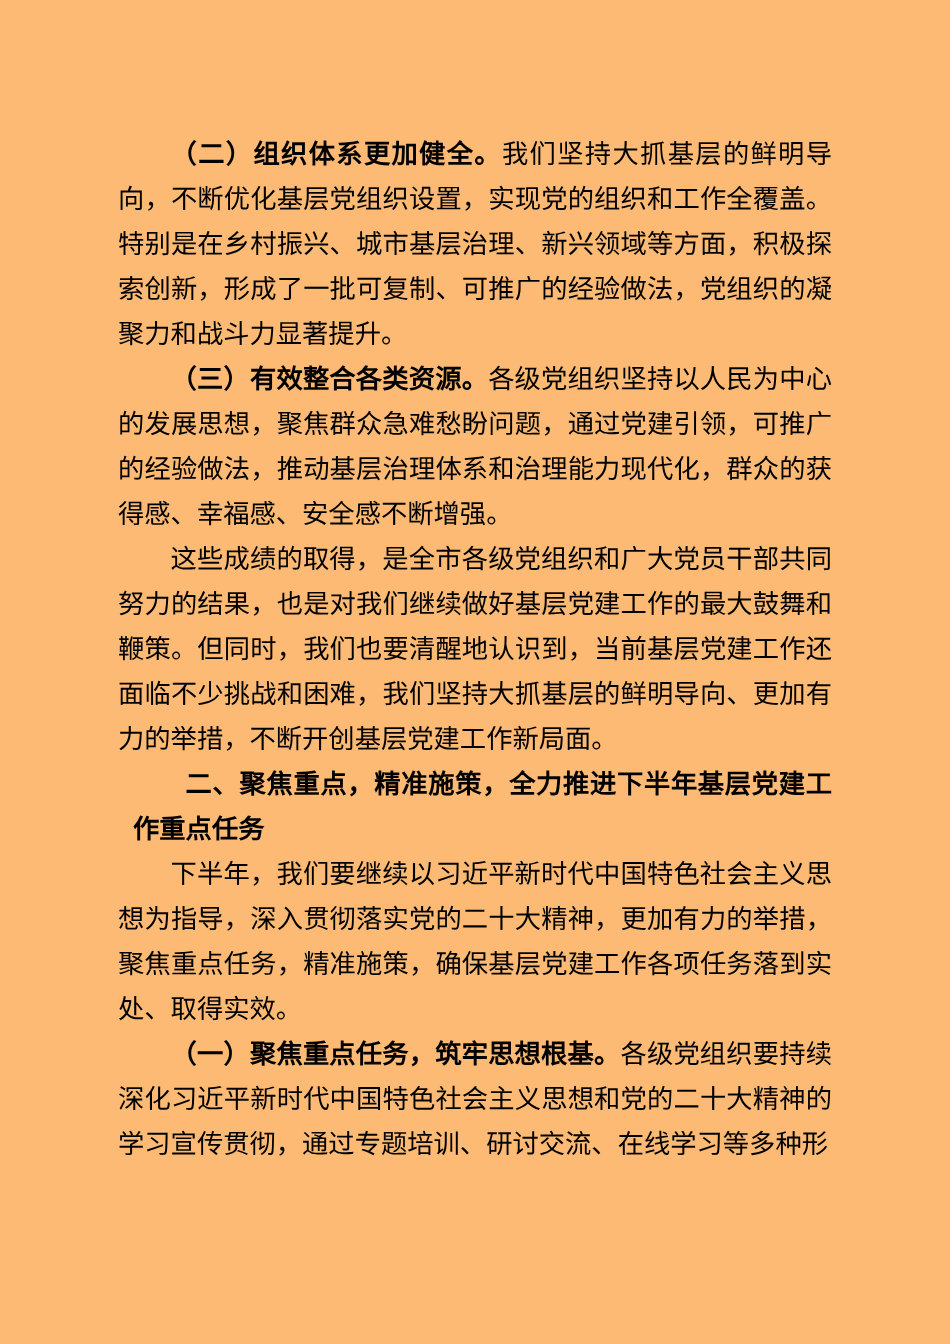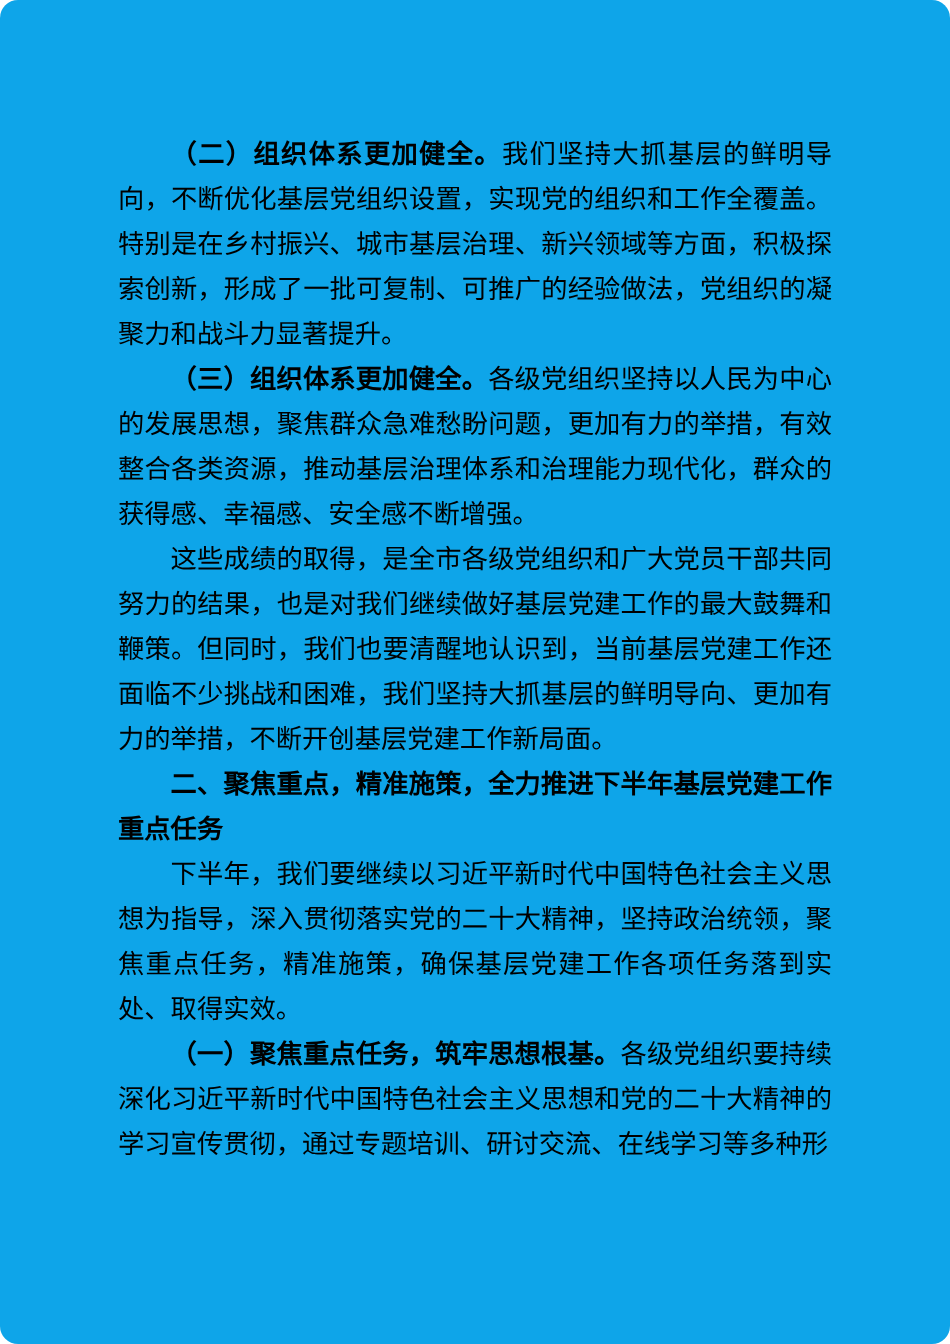--- a/index.html
+++ b/index.html
@@ -10,22 +10,21 @@
     width: 950px;
     height: 1344px;
     position: relative;
     overflow: hidden;
     background: #ffffff;
     font-family: "Liberation Serif", serif;
   }
   .page {
     position: absolute;
     inset: 0;
-    background: #0ea5e9;
-    border-radius: 18px;
+    background: #fdba74;
   }
   .content {
     position: absolute;
     left: 118px;
     top: 132px;
     width: 714px;
     color: #000000;
   }
   .para, .heading {
     margin: 0;
@@ -41,34 +40,35 @@
   .para {
     font-family: "Liberation Serif", serif;
     font-weight: 400;
   }
   .para .lead {
     font-weight: 700;
   }
   .heading {
     font-family: "Liberation Sans", sans-serif;
     font-weight: 700;
+    margin-left: 15px;
   }
 </style>
 </head>
 <body>
 
 <div class="page">
   <div class="content">
 
     <p class="para"><strong class="lead">（二）组织体系更加健全。</strong><span>我们坚持大抓基层的鲜明导向，不断优化基层党组织设置，实现党的组织和工作全覆盖。特别是在乡村振兴、城市基层治理、新兴领域等方面，积极探索创新，形成了一批可复制、可推广的经验做法，党组织的凝聚力和战斗力显著提升。</span></p>
 
-    <p class="para"><strong class="lead">（三）组织体系更加健全。</strong><span>各级党组织坚持以人民为中心的发展思想，聚焦群众急难愁盼问题，更加有力的举措，有效整合各类资源，推动基层治理体系和治理能力现代化，群众的获得感、幸福感、安全感不断增强。</span></p>
+    <p class="para"><strong class="lead">（三）有效整合各类资源。</strong><span>各级党组织坚持以人民为中心的发展思想，聚焦群众急难愁盼问题，通过党建引领，可推广的经验做法，推动基层治理体系和治理能力现代化，群众的获得感、幸福感、安全感不断增强。</span></p>
 
     <p class="para"><span>这些成绩的取得，是全市各级党组织和广大党员干部共同努力的结果，也是对我们继续做好基层党建工作的最大鼓舞和鞭策。但同时，我们也要清醒地认识到，当前基层党建工作还面临不少挑战和困难，我们坚持大抓基层的鲜明导向、更加有力的举措，不断开创基层党建工作新局面。</span></p>
 
     <h2 class="heading">二、聚焦重点，精准施策，全力推进下半年基层党建工作重点任务</h2>
 
-    <p class="para"><span>下半年，我们要继续以习近平新时代中国特色社会主义思想为指导，深入贯彻落实党的二十大精神，坚持政治统领，聚焦重点任务，精准施策，确保基层党建工作各项任务落到实处、取得实效。</span></p>
+    <p class="para"><span>下半年，我们要继续以习近平新时代中国特色社会主义思想为指导，深入贯彻落实党的二十大精神，更加有力的举措，聚焦重点任务，精准施策，确保基层党建工作各项任务落到实处、取得实效。</span></p>
 
     <p class="para"><strong class="lead">（一）聚焦重点任务，筑牢思想根基。</strong><span>各级党组织要持续深化习近平新时代中国特色社会主义思想和党的二十大精神的学习宣传贯彻，通过专题培训、研讨交流、在线学习等多种形</span></p>
 
   </div>
 </div>
 
 </body></html>

